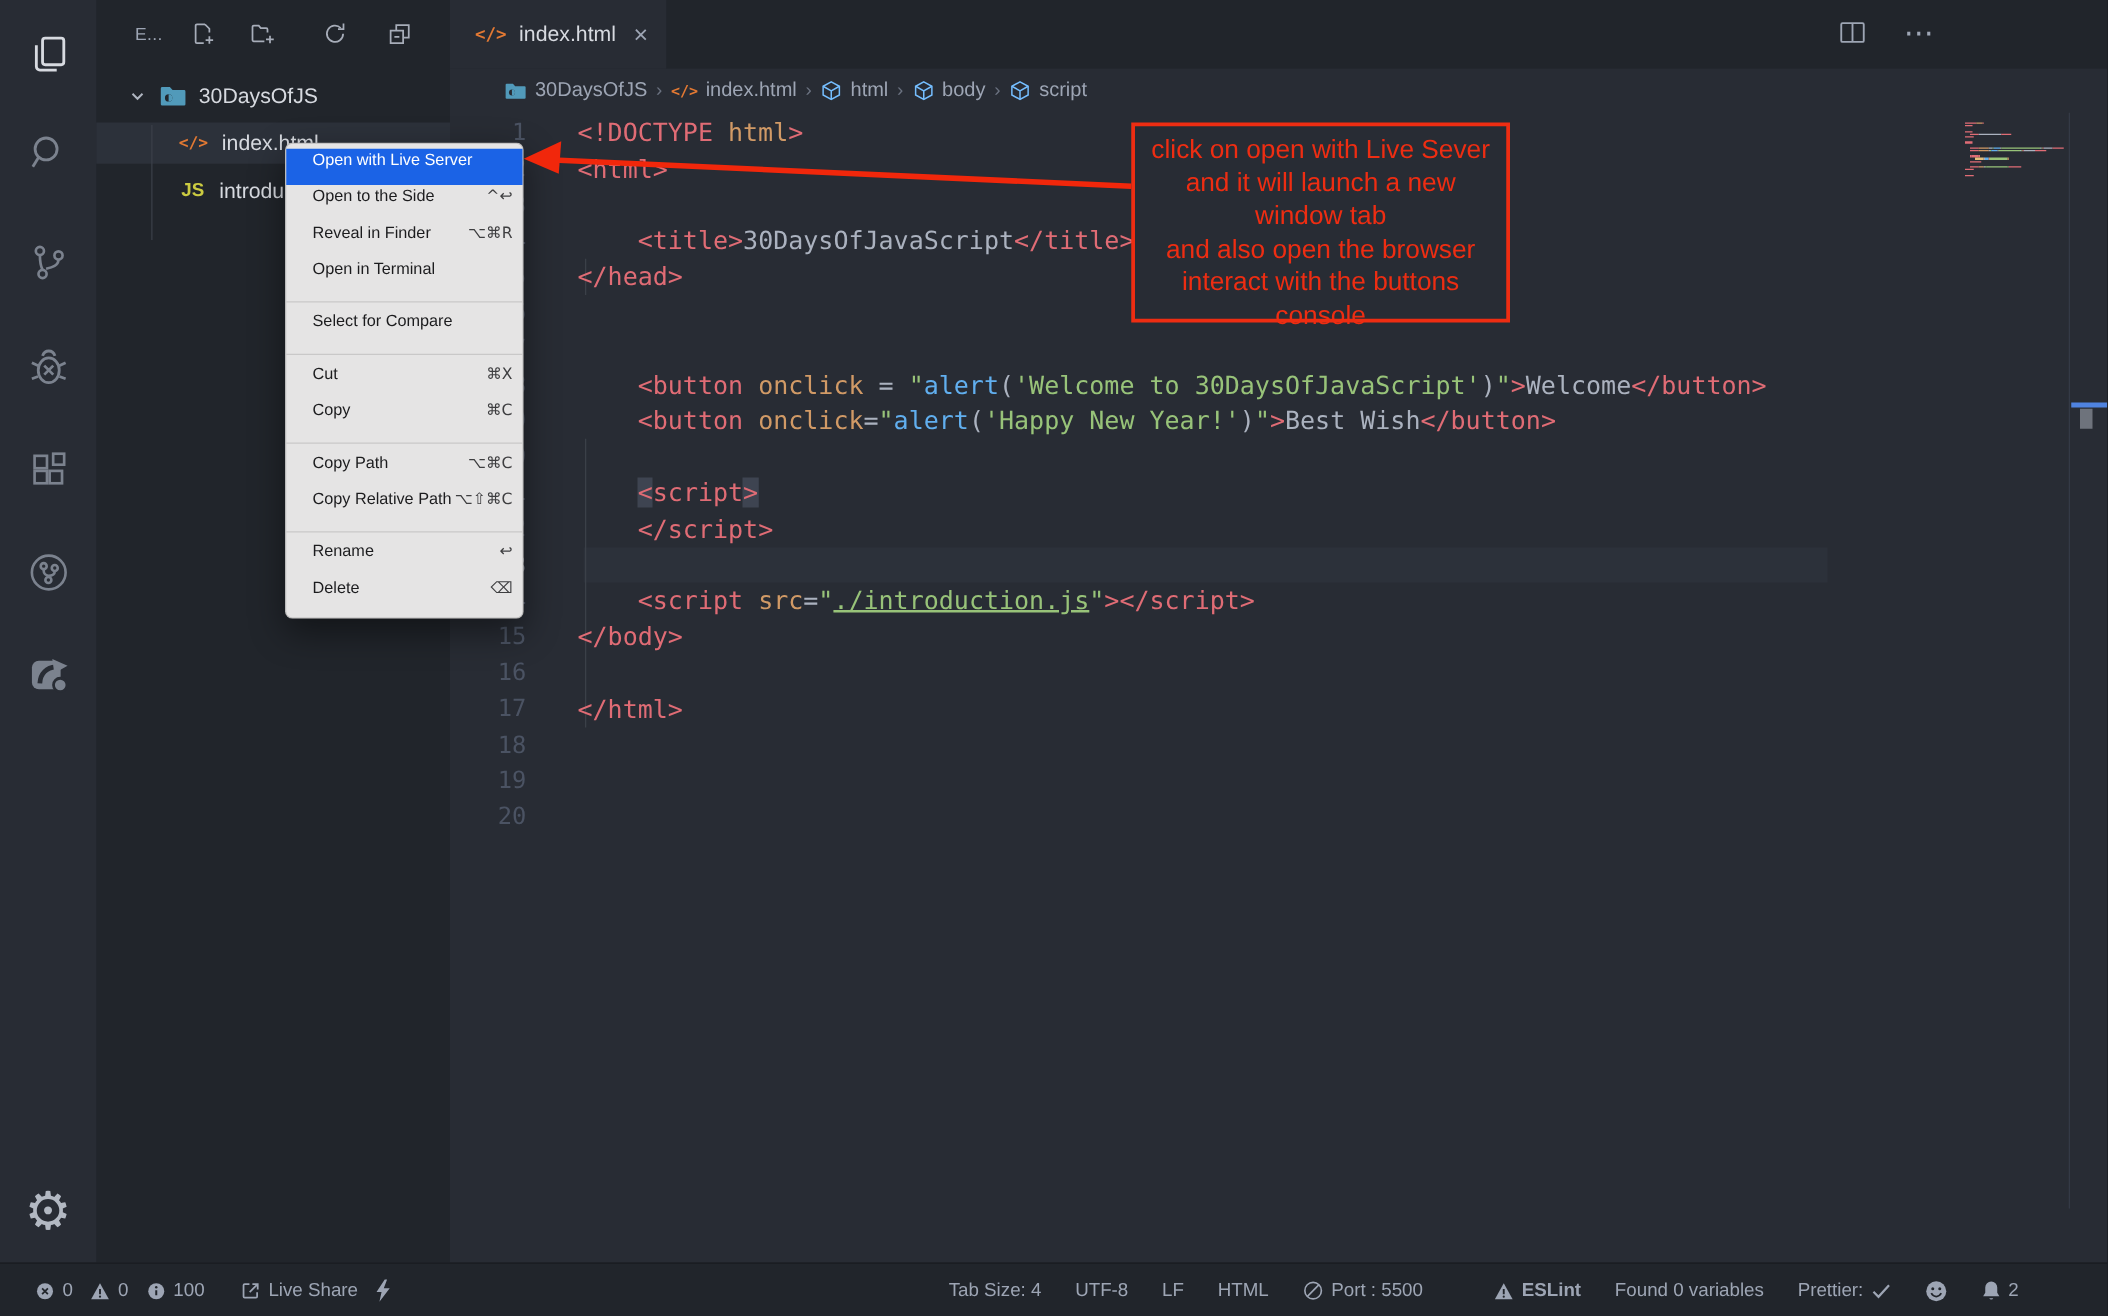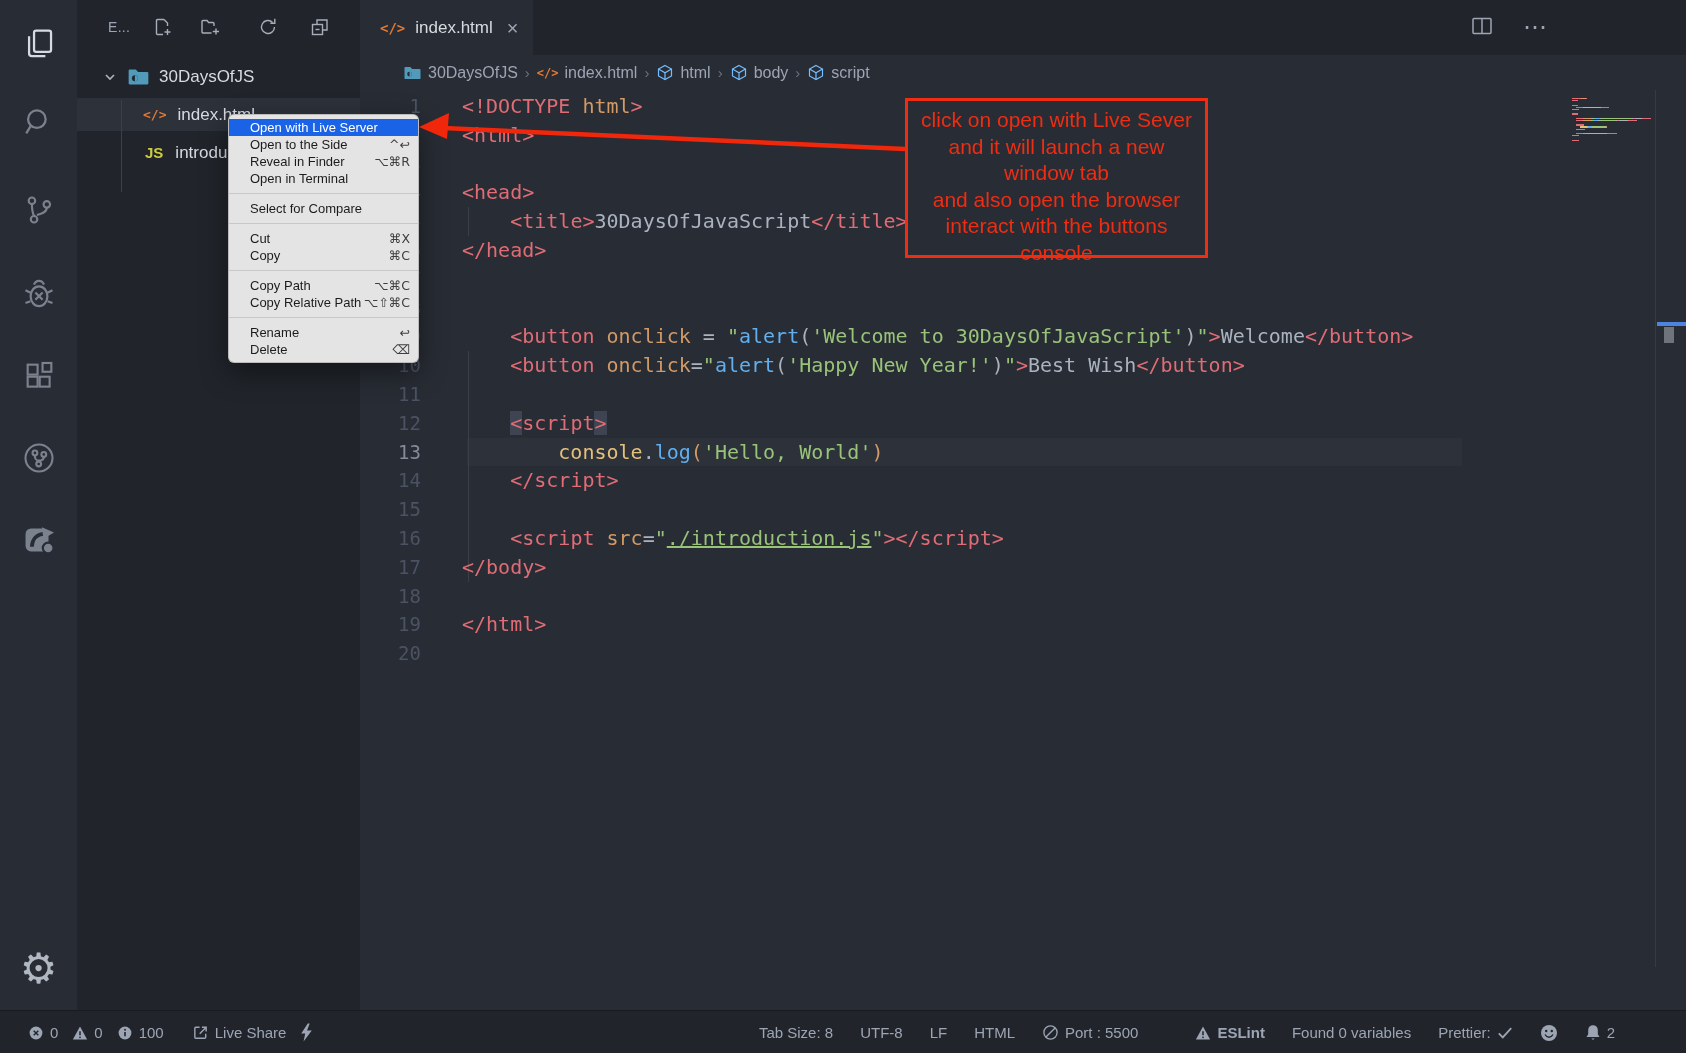--- a/index.html
+++ b/index.html
@@ -71,21 +71,21 @@
   
   .status-bar{position:absolute;left:0;bottom:0;width:1686px;height:43px;background:var(--bg-statusbar);border-top:1px solid #181b20;box-sizing:border-box;color:var(--ui-text);font-size:15px;z-index:8;}
   .sb-left{position:absolute;left:28px;top:0;height:43px;display:flex;align-items:center;gap:14px;}
   .sb-right{position:absolute;right:71px;top:0;height:43px;display:flex;align-items:center;gap:27px;}
   .sb-item{display:flex;align-items:center;gap:6px;cursor:pointer;white-space:nowrap;}
   .sb-item svg{flex:none;}
   .gap-l{margin-left:14px;} .gap-xl{margin-left:30px;font-weight:bold;}
 
   
   .context-menu{position:absolute;left:228px;top:114px;width:191px;background:var(--bg-menu);border:1px solid rgba(0,0,0,.18);border-radius:6px;box-shadow:0 10px 28px rgba(0,0,0,.45);padding:4px 0;z-index:50;font-size:13px;color:var(--menu-text);box-sizing:border-box;}
-  .menu-item{height:17px;line-height:18.5px;display:flex;justify-content:space-between;padding:0 8px 0 21px;cursor:pointer;text-align:right;}
+  .menu-item{height:29px;line-height:18.5px;display:flex;justify-content:space-between;padding:0 8px 0 21px;cursor:pointer;text-align:right;}
   .menu-item .mi-key{color:#3e3e40;font-family:"DejaVu Sans",sans-serif;font-size:12.5px;}
   .menu-item.hl{background:var(--menu-highlight);color:#fff;}
   .menu-item.hl .mi-key{color:#fff;}
   .menu-sep{height:1px;background:var(--menu-sep);margin:6px 0;}
 
   
   .annotation{position:absolute;left:905px;top:98px;width:303px;height:160px;border:3px solid var(--red);box-sizing:border-box;z-index:40;
     color:var(--red);font-size:21px;line-height:26.5px;text-align:center;padding-top:6px;}
   .arrow-overlay{position:absolute;left:0;top:0;width:1686px;height:1053px;pointer-events:none;z-index:60;}
 </style>
@@ -295,30 +295,28 @@
           <div class="ln">16</div>
           <div class="ln">17</div>
           <div class="ln">18</div>
           <div class="ln">19</div>
           <div class="ln">20</div>
         </div>
       <div class="code" id="code">
           <div class="code-line"><span class="tk-tag">&lt;!DOCTYPE</span><span class="tk-attr"> html</span><span class="tk-tag">&gt;</span></div>
           <div class="code-line"><span class="tk-tag">&lt;html&gt;</span></div>
           <div class="code-line"></div>
-          <div class="code-line"><span class="tk-tag">&lt;head&gt;</span></div>
           <div class="code-line"><span class="tk-txt">    </span><span class="tk-tag">&lt;title&gt;</span><span class="tk-txt">30DaysOfJavaScript</span><span class="tk-tag">&lt;/title&gt;</span></div>
           <div class="code-line"><span class="tk-tag">&lt;/head&gt;</span></div>
           <div class="code-line"></div>
           <div class="code-line"></div>
           <div class="code-line"><span class="tk-txt">    </span><span class="tk-tag">&lt;button</span><span class="tk-attr"> onclick</span><span class="tk-txt"> = </span><span class="tk-str">"</span><span class="tk-fn">alert</span><span class="tk-txt">(</span><span class="tk-str">'Welcome to 30DaysOfJavaScript'</span><span class="tk-txt">)</span><span class="tk-str">"</span><span class="tk-tag">&gt;</span><span class="tk-txt">Welcome</span><span class="tk-tag">&lt;/button&gt;</span></div>
           <div class="code-line"><span class="tk-txt">    </span><span class="tk-tag">&lt;button</span><span class="tk-attr"> onclick</span><span class="tk-txt">=</span><span class="tk-str">"</span><span class="tk-fn">alert</span><span class="tk-txt">(</span><span class="tk-str">'Happy New Year!'</span><span class="tk-txt">)</span><span class="tk-str">"</span><span class="tk-tag">&gt;</span><span class="tk-txt">Best Wish</span><span class="tk-tag">&lt;/button&gt;</span></div>
           <div class="code-line"></div>
           <div class="code-line"><span class="tk-txt">    </span><span class="tk-bh">&lt;</span><span class="tk-tag">script</span><span class="tk-bh">&gt;</span></div>
-          <div class="code-line"><span class="tk-txt">        </span><span class="tk-cls">console</span><span class="tk-txt">.</span><span class="tk-fn">log</span><span class="tk-gold">(</span><span class="tk-str">'Hello, World'</span><span class="tk-gold">)</span></div>
           <div class="code-line"><span class="tk-txt">    </span><span class="tk-tag">&lt;/script&gt;</span></div>
           <div class="code-line"></div>
           <div class="code-line"><span class="tk-txt">    </span><span class="tk-tag">&lt;script</span><span class="tk-attr"> src</span><span class="tk-txt">=</span><span class="tk-str">"</span><span class="tk-lnk">./introduction.js</span><span class="tk-str">"</span><span class="tk-tag">&gt;</span><span class="tk-tag">&lt;/script&gt;</span></div>
           <div class="code-line"><span class="tk-tag">&lt;/body&gt;</span></div>
           <div class="code-line"></div>
           <div class="code-line"><span class="tk-tag">&lt;/html&gt;</span></div>
         </div>
       <div class="minimap" id="minimap">
           <div class="mm-row">
             <span class="mm-seg" style="width: 9px; background: var(--tk-tag);"></span>
@@ -452,21 +450,21 @@
       </div>
       <div class="sb-item">
         <svg width="13" height="19" viewBox="0 0 12 18">
             <path d="M7.2 0.5L1 10h3.8L3.2 17.5 11 7.2H6.5L9 .5z" fill="#9da5b4"></path>
           </svg>
       </div>
     </div>
 
     <div class="sb-right">
       <div class="sb-item">
-          <span>Tab Size: 8</span>
+          <span>Tab Size: 4</span>
         </div>
       <div class="sb-item">
           <span>UTF-8</span>
         </div>
       <div class="sb-item">
           <span>LF</span>
         </div>
       <div class="sb-item">
           <span>HTML</span>
         </div>

